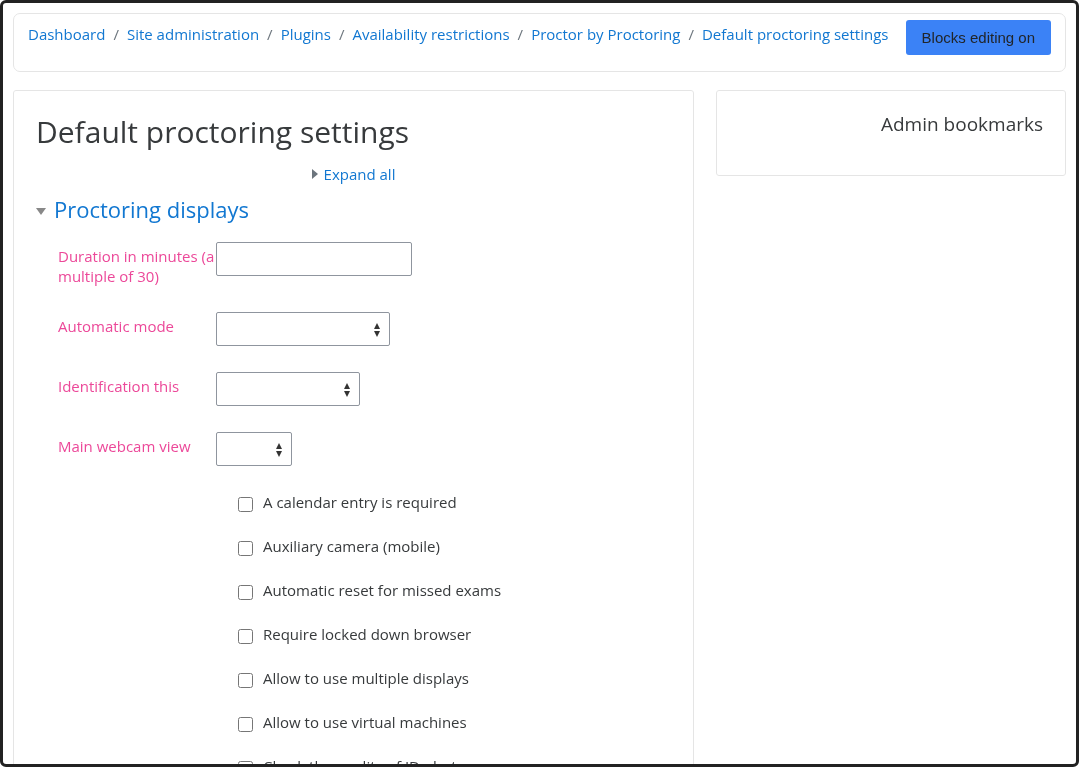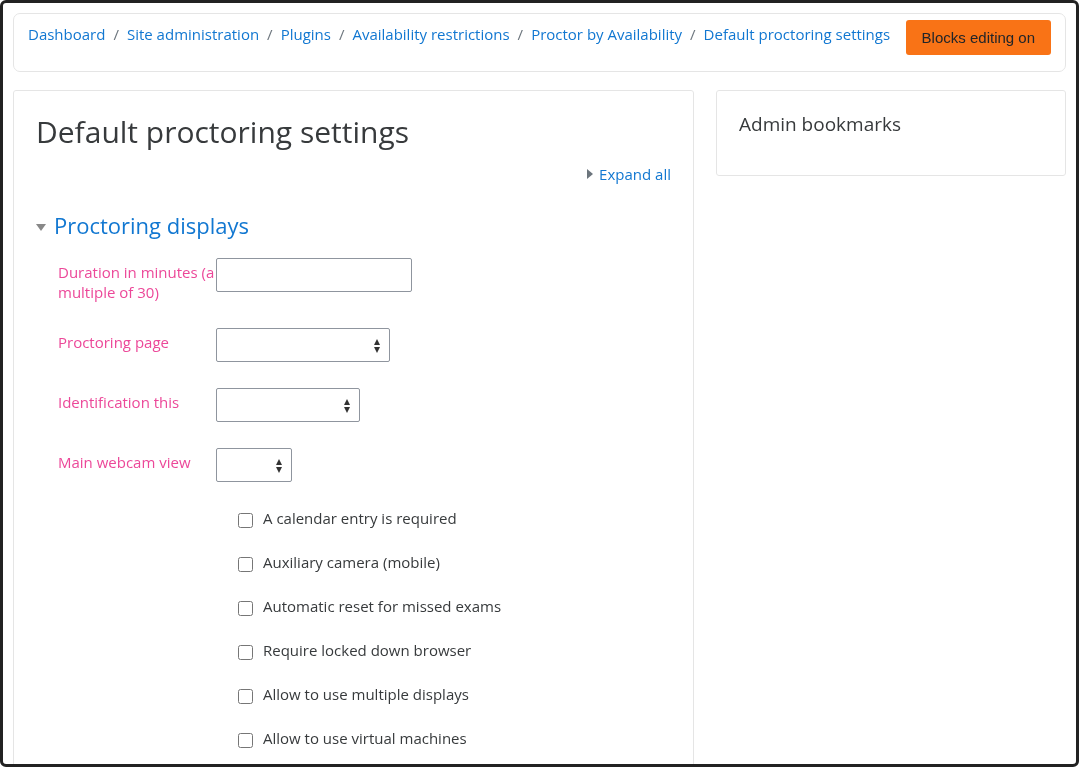--- a/index.html
+++ b/index.html
@@ -31,52 +31,52 @@
     flex-wrap: wrap;
     align-items: center;
     gap: 4px;
     padding-top: 4px;
   }
   .breadcrumbs .sep {
     color: #6c757d;
     padding: 0 4px;
   }
   .btn-editing {
-    background: #f97316;
+    background: #3b82f6;
     color: #212529;
     border: none;
     padding: 9px 16px;
     font-size: 15px;
     border-radius: 3px;
     cursor: pointer;
   }
 
   .columns {
     display: flex;
     gap: 22px;
     align-items: flex-start;
   }
   .main-card, .side-card {
     border: 1px solid #e5e5e5;
     border-radius: 3px;
     padding: 20px 22px;
     background: #fff;
   }
   .main-card { flex: 1; }
-  .side-card { width: 350px; }
+  .side-card { width: 350px; text-align: right; }
 
   h1.page-title {
     font-weight: 400;
     font-size: 30px;
     color: #373a3c;
     margin-bottom: 12px;
   }
   .expand-row {
-    text-align: right;
-    margin-bottom: 26px;
+    text-align: center;
+    margin-bottom: 10px;
   }
   .expand-link {
     color: #1177d1;
     font-size: 15px;
     cursor: pointer;
   }
   .expand-link .tri {
     display: inline-block;
     width: 0; height: 0;
     border-top: 5px solid transparent;
@@ -181,21 +181,21 @@
 <div class="topbar">
   <nav class="breadcrumbs">
     <a href="#">Dashboard</a>
     <span class="sep">/</span>
     <a href="#">Site administration</a>
     <span class="sep">/</span>
     <a href="#">Plugins</a>
     <span class="sep">/</span>
     <a href="#">Availability restrictions</a>
     <span class="sep">/</span>
-    <a href="#">Proctor by Availability</a>
+    <a href="#">Proctor by Proctoring</a>
     <span class="sep">/</span>
     <a href="#">Default proctoring settings</a>
   </nav>
   <button class="btn-editing">Blocks editing on</button>
 </div>
 
 <div class="columns">
 
   <div class="main-card">
     <h1 class="page-title">Default proctoring settings</h1>
@@ -211,21 +211,21 @@
     </h3>
 
     <div class="form-row">
       <div class="form-label">Duration in minutes (a multiple of 30)</div>
       <div class="form-control">
         <input type="text" class="txt" value="" style="">
       </div>
     </div>
 
     <div class="form-row">
-      <div class="form-label">Proctoring page</div>
+      <div class="form-label">Automatic mode</div>
       <div class="form-control">
         <span class="select-wrap sel-lg">
           <select><option></option></select>
           <span class="caret">▴<br>▾</span>
         </span>
       </div>
     </div>
 
     <div class="form-row">
       <div class="form-label">Identification this</div>

